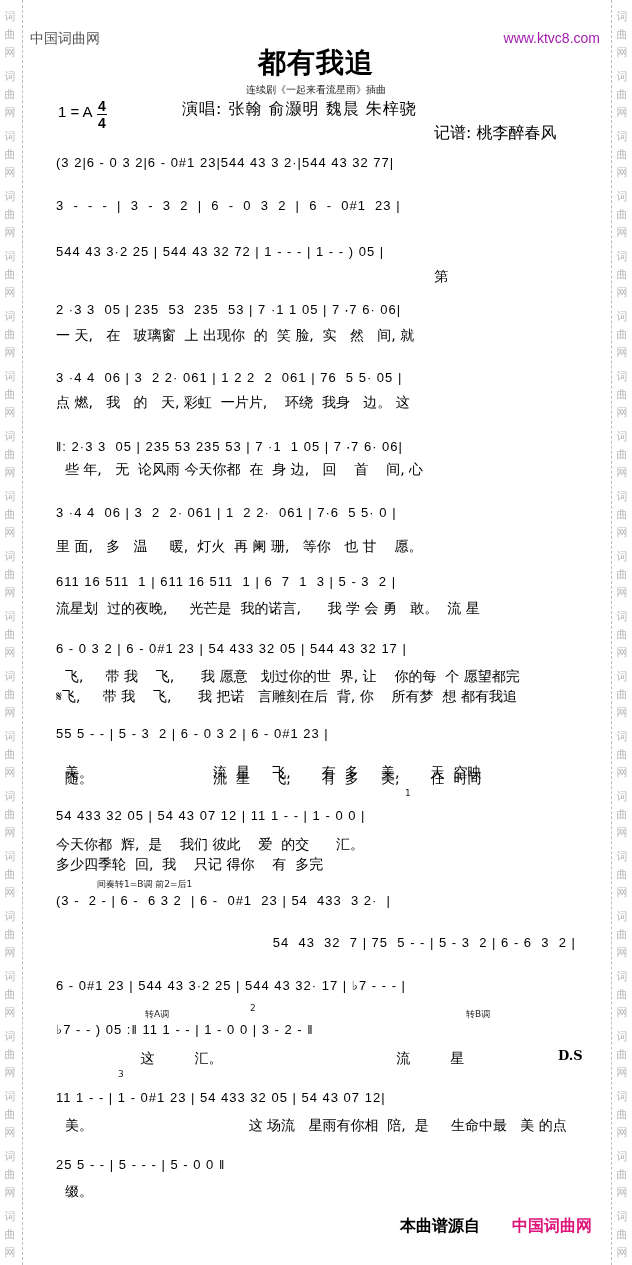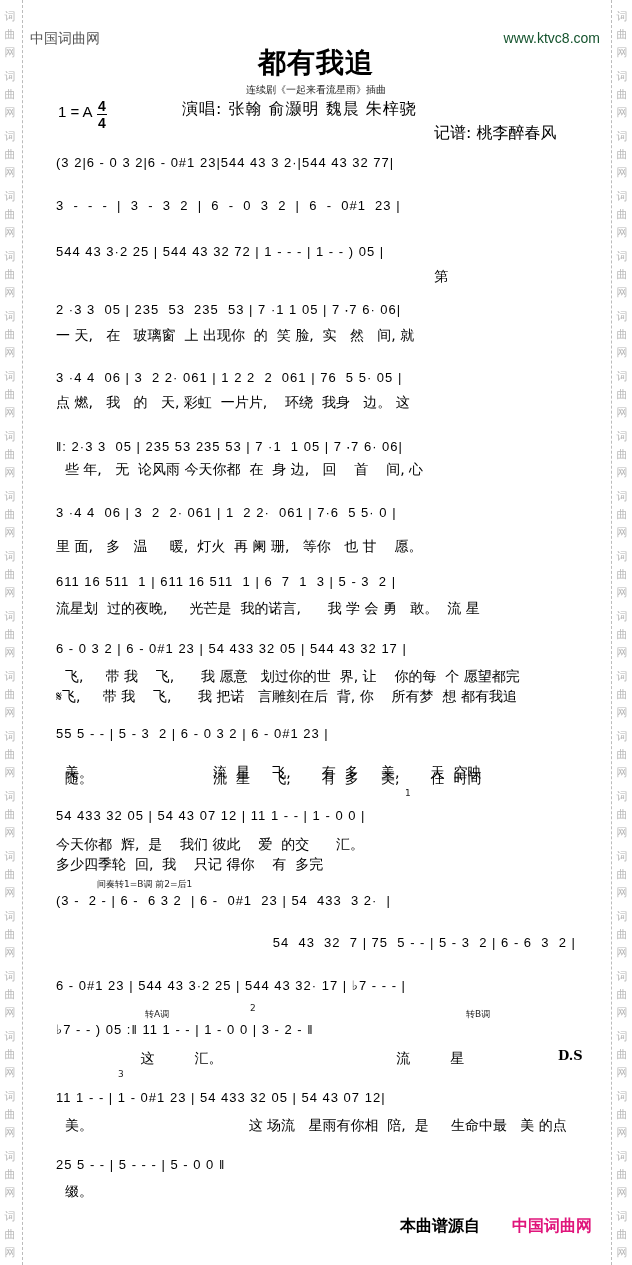--- a/index.html
+++ b/index.html
@@ -2,21 +2,21 @@
 <html><head>
 <meta charset="utf-8">
 <style>
   html, body { margin:0; padding:0; background:#fff; }
   body { width:632px; height:1265px; position:relative; overflow:hidden; font-family:"DejaVu Sans", sans-serif; color:#000; }
   .side { position:absolute; top:0; width:22px; height:1265px; border-color:#bbb; }
   .side.left { left:0; border-right:1px dashed #bbb; }
   .side.right { right:0; border-left:1px dashed #bbb; width:20px; }
   .wm { position:absolute; left:0; width:20px; text-align:center; font-size:11px; color:#b8b8b8; line-height:18px; }
   .site-left { position:absolute; left:30px; top:30px; font-size:14px; color:#555; }
-  .site-right { position:absolute; right:32px; top:30px; font-size:14px; color:#14532d; font-family:"Liberation Sans", sans-serif; }
+  .site-right { position:absolute; right:32px; top:30px; font-size:14px; color:#a21caf; font-family:"Liberation Sans", sans-serif; }
   .title { position:absolute; left:0; right:0; top:44px; text-align:center; font-size:28px; font-weight:bold; font-family:"DejaVu Serif", serif; letter-spacing:1px; }
   .subtitle { position:absolute; left:0; right:0; top:83px; text-align:center; font-size:10px; color:#222; }
   .key { position:absolute; left:58px; top:103px; font-size:15px; font-family:"Liberation Sans", sans-serif; }
   .timesig { position:absolute; left:97px; top:99px; font-size:14px; font-weight:bold; text-align:center; line-height:14px; font-family:"Liberation Sans", sans-serif; }
   .timesig .bar { display:block; border-top:1px solid #000; width:10px; margin:1px auto; }
   .singers { position:absolute; left:182px; top:99px; font-size:16px; letter-spacing:1px; }
   .transcriber { position:absolute; left:428px; top:123px; font-size:16px;margin-left:6px; }
   .row { position:absolute; left:56px; width:520px; font-family:"Liberation Sans", sans-serif; font-weight:normal; font-size:13px; white-space:pre; letter-spacing:1px; }
   .lyr { position:absolute; left:56px; width:520px; font-size:14px; white-space:pre; letter-spacing:0px; }
   .note-small { position:absolute; font-size:9px; color:#222; }

